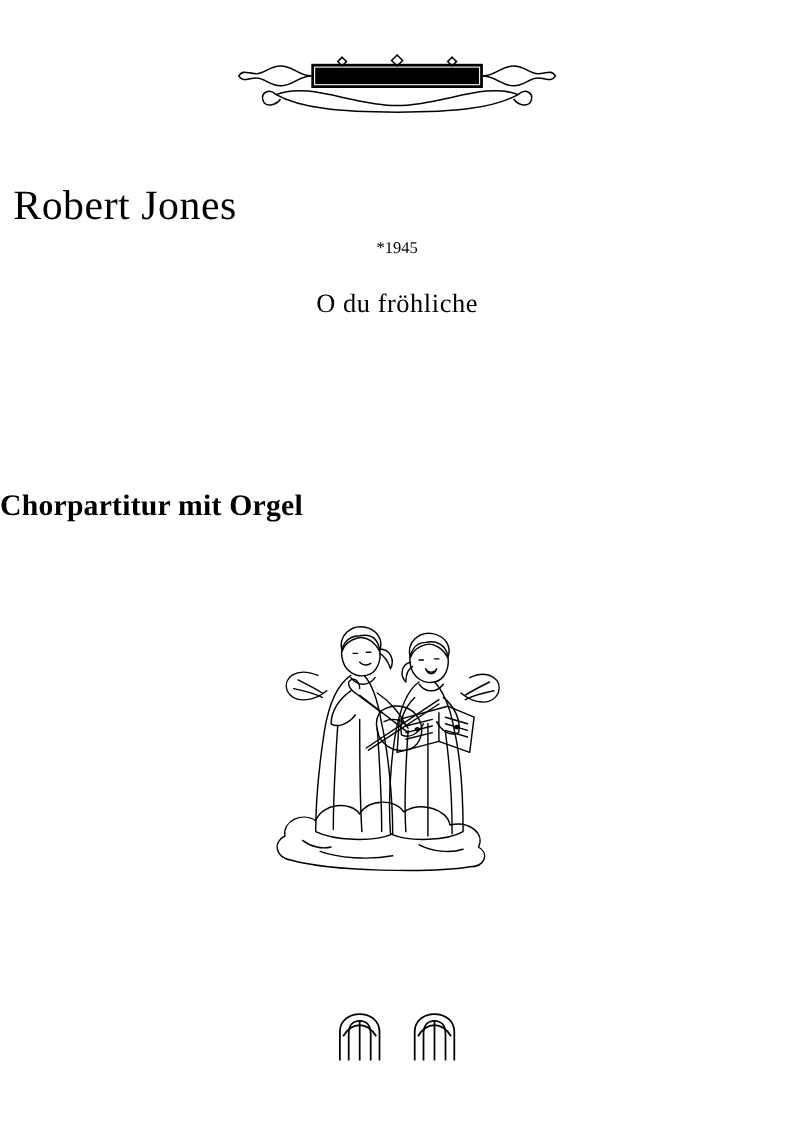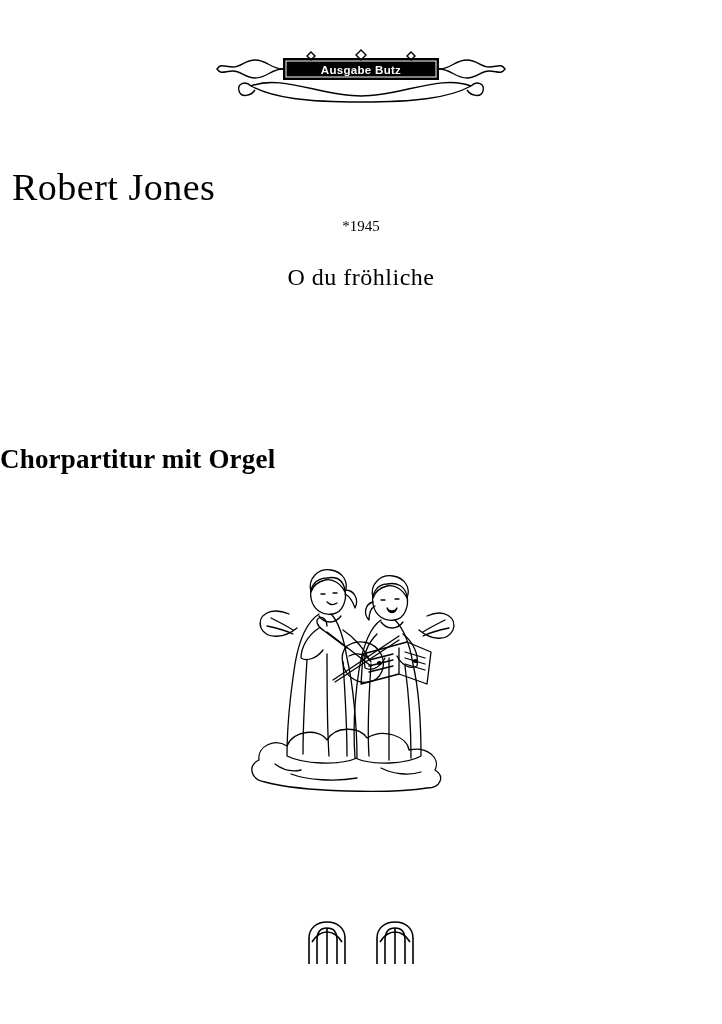--- a/index.html
+++ b/index.html
@@ -153,21 +153,20 @@
         <path d="M40 42 C62 54 96 58 150 58 C204 58 238 54 260 42"></path>
         <path d="M40 42 C34 36 26 40 28 47 C30 54 40 52 44 46"></path>
         <path d="M260 42 C266 36 274 40 272 47 C270 54 260 52 256 46"></path>
 
         <path d="M150 6 l5 5 -5 5 -5 -5 z"></path>
         <path d="M100 8 l4 4 -4 4 -4 -4 z"></path>
         <path d="M200 8 l4 4 -4 4 -4 -4 z"></path>
       </g>
     </svg>
   </div>
-  <div class="emblem-label">Ausgabe Butz</div>
 
   <div class="composer">Robert Jones</div>
   <div class="composer-dates">*1945</div>
   <div class="work-title">O du fröhliche</div>
   <div class="edition-type">Chorpartitur mit Orgel</div>
 
   <div class="illustration">
     <svg width="260" height="300" viewBox="0 0 260 300">
       <g fill="none" stroke="#000000" stroke-width="1.3" stroke-linecap="round" stroke-linejoin="round">
 

